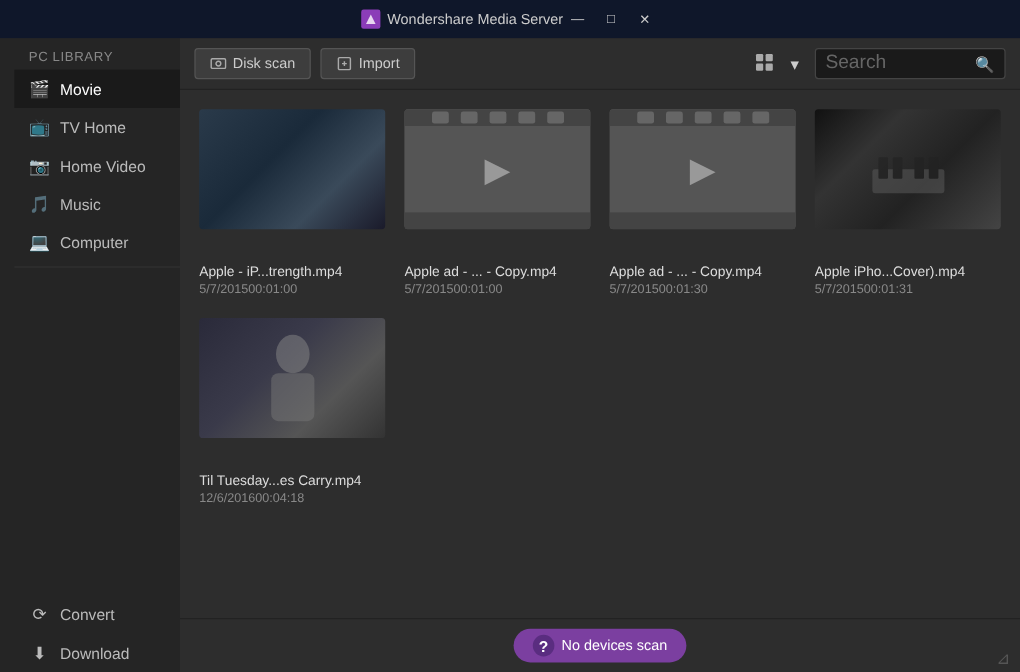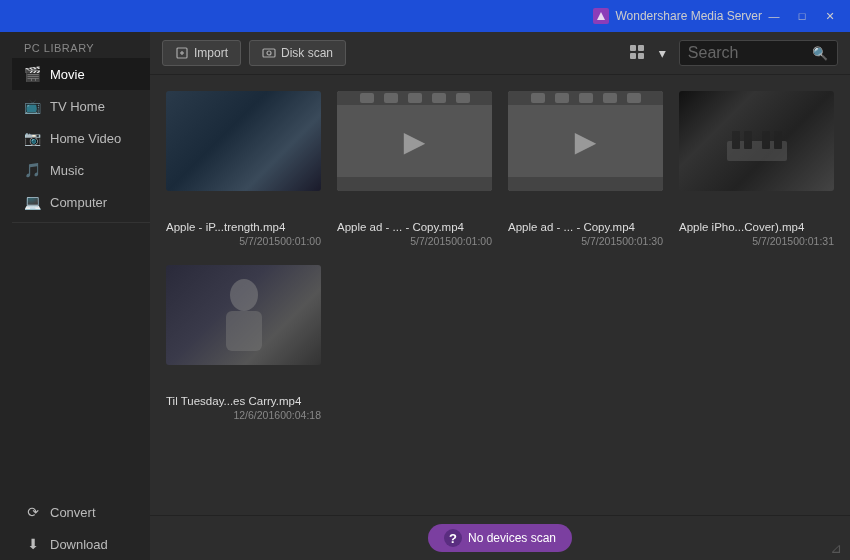--- a/index.html
+++ b/index.html
@@ -10,24 +10,24 @@
       font-family: 'Segoe UI', Arial, sans-serif;
       background: #2b2b2b;
       color: #ccc;
       font-size: 12px;
     }
 
     
     .title-bar {
       display: flex;
       align-items: center;
-      background: #1d4ed8;
+      background: #0f172a;
       height: 32px;
       padding: 16px 8px;
-      justify-content: flex-end;
+      justify-content: center;
     }
     .title-bar-left {
       display: flex;
       align-items: center;
       gap: 6px;
     }
     .title-bar-icon {
       width: 16px;
       height: 16px;
       background: #8b3db8;
@@ -257,21 +257,21 @@
     }
     .media-title {
       color: #ddd;
       font-size: 11.5px;
       white-space: nowrap;
       overflow: hidden;
       text-overflow: ellipsis;
     }
     .media-meta {
       display: flex;
-      justify-content: flex-end;
+      justify-content: flex-start;
       color: #888;
       font-size: 10.5px;
       margin-top: 2px;
     }
 
     
     .status-bar {
       display: flex;
       align-items: center;
       justify-content: center;
@@ -354,32 +354,32 @@
         <span>Download</span>
       </div>
     </div>
   </div>
 
   <div class="content">
 
     <div class="toolbar">
       <button class="toolbar-btn">
         <svg width="14" height="14" viewBox="0 0 14 14">
+          <rect x="1" y="3" width="12" height="8" rx="1" fill="none" stroke="#aaa" stroke-width="1.2"></rect>
+          <circle cx="7" cy="7" r="2" fill="none" stroke="#aaa" stroke-width="1.2"></circle>
+        </svg>
+        <span>Disk scan</span>
+      </button>
+      <button class="toolbar-btn">
+        <svg width="14" height="14" viewBox="0 0 14 14">
           <rect x="2" y="2" width="10" height="10" rx="1" fill="none" stroke="#aaa" stroke-width="1.2"></rect>
           <line x1="5" y1="7" x2="9" y2="7" stroke="#aaa" stroke-width="1.2"></line>
           <line x1="7" y1="5" x2="7" y2="9" stroke="#aaa" stroke-width="1.2"></line>
         </svg>
         <span>Import</span>
-      </button>
-      <button class="toolbar-btn">
-        <svg width="14" height="14" viewBox="0 0 14 14">
-          <rect x="1" y="3" width="12" height="8" rx="1" fill="none" stroke="#aaa" stroke-width="1.2"></rect>
-          <circle cx="7" cy="7" r="2" fill="none" stroke="#aaa" stroke-width="1.2"></circle>
-        </svg>
-        <span>Disk scan</span>
       </button>
 
       <div class="toolbar-spacer"></div>
 
       <div class="toolbar-view-controls">
         <button class="view-btn">
           <svg width="16" height="16" viewBox="0 0 16 16">
             <rect x="1" y="1" width="6" height="6" rx="1" fill="#aaa"></rect>
             <rect x="9" y="1" width="6" height="6" rx="1" fill="#aaa"></rect>
             <rect x="1" y="9" width="6" height="6" rx="1" fill="#aaa"></rect>

